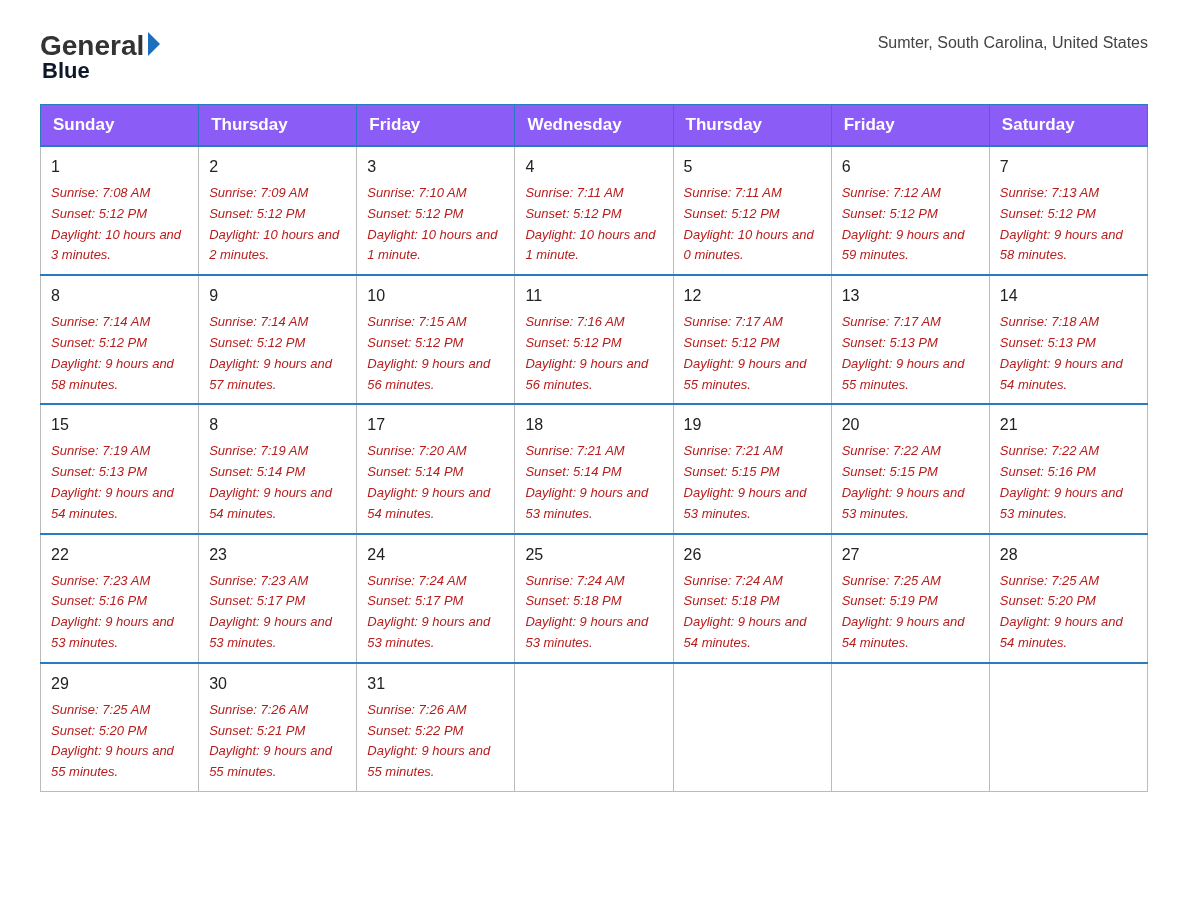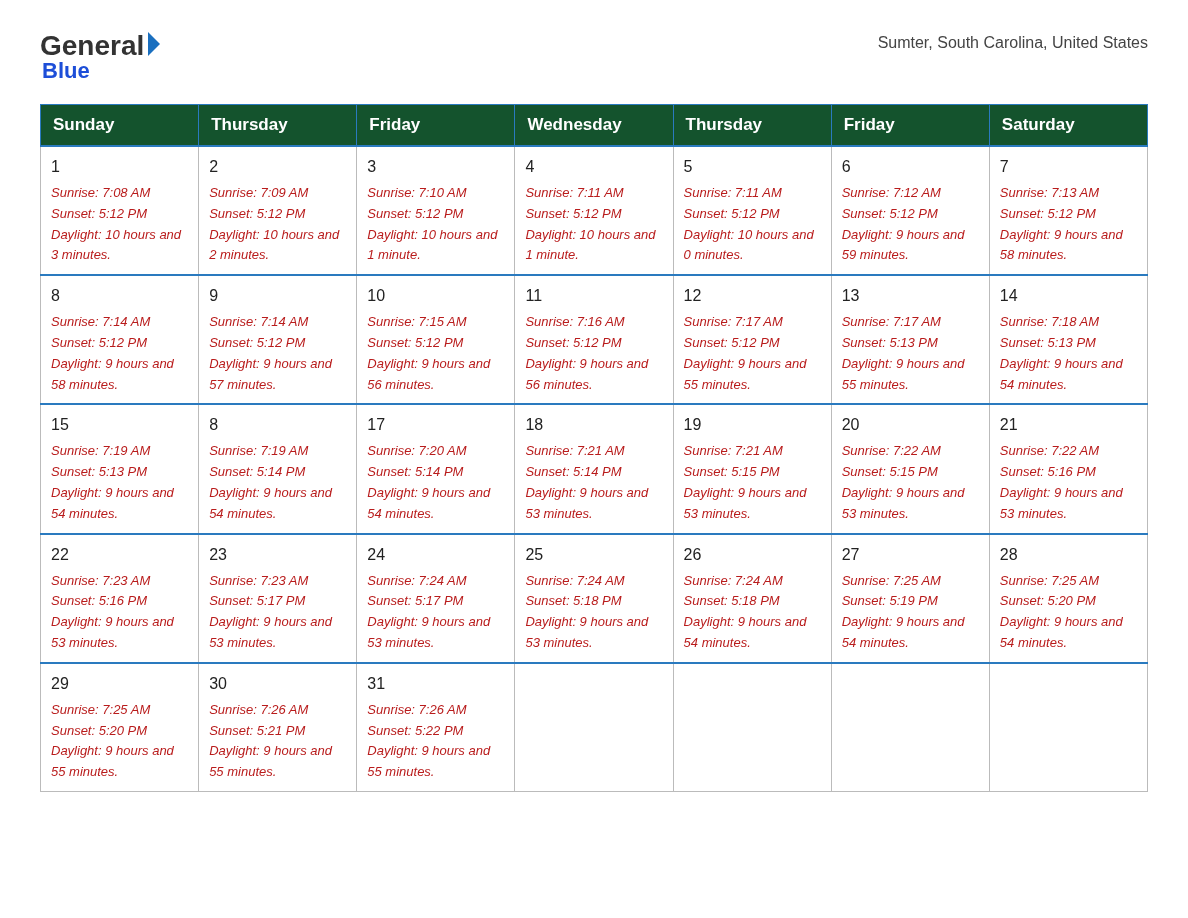--- a/index.html
+++ b/index.html
@@ -37,21 +37,21 @@
       border-left: 12px solid #1a6fbf;
       border-top: 12px solid transparent;
       border-bottom: 12px solid transparent;
       display: inline-block;
       margin-left: 2px;
       margin-bottom: 4px;
     }
     .logo-blue-word {
       font-size: 22px;
       font-weight: bold;
-      color: #1d4ed8;
+      color: #0f172a;
       margin-top: -4px;
       margin-left: 2px;
     }
     .title-area {
       text-align: right;
     }
     .month-title {
       font-size: 52px;
       font-weight: bold;
       color: #222;
@@ -61,21 +61,21 @@
       font-size: 16px;
       color: #444;
       margin-top: 4px;
     }
     .calendar-table {
       width: 100%;
       border-collapse: collapse;
       border: 1px solid #2a7abf;
     }
     .calendar-table th {
-      background-color: #14532d;
+      background-color: #8b5cf6;
       color: #fff;
       font-size: 17px;
       font-weight: bold;
       padding: 10px 12px;
       text-align: left;
       border: 1px solid #2a7abf;
     }
     .calendar-table td {
       vertical-align: top;
       padding: 8px 10px;

